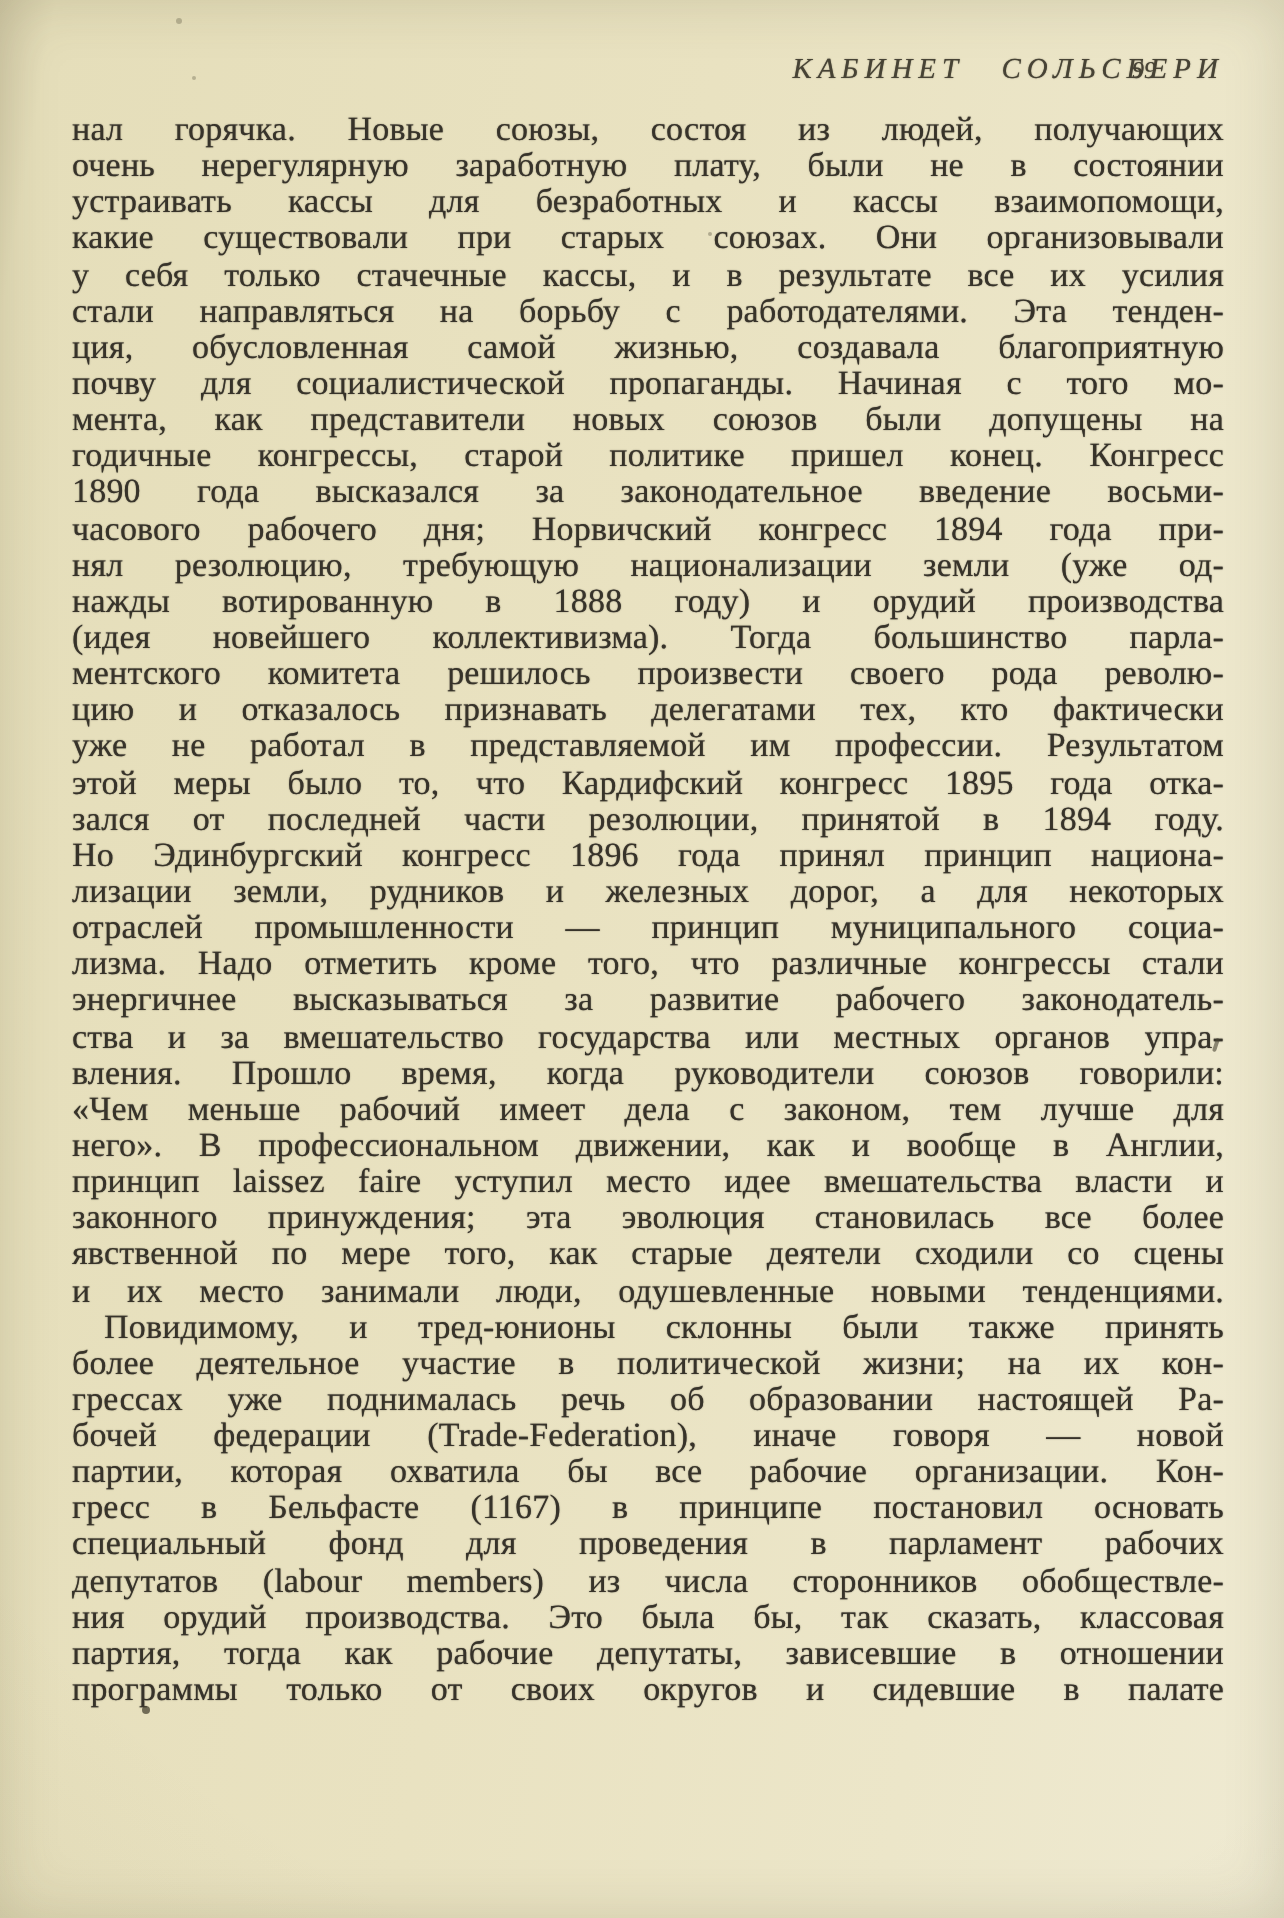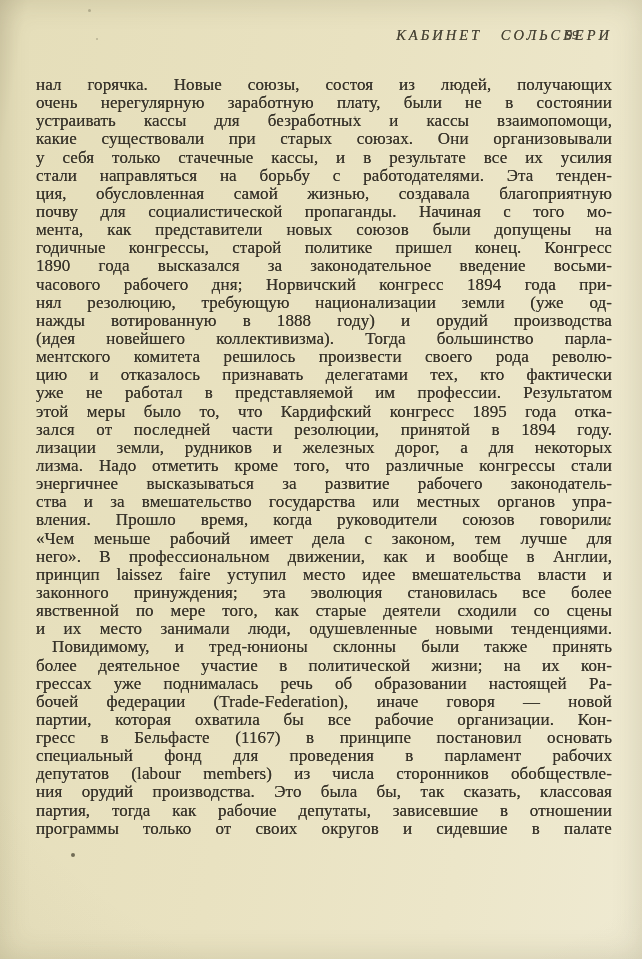--- a/index.html
+++ b/index.html
@@ -40,21 +40,20 @@
     color:#474335;
     text-shadow:0 0 0.6px rgba(71,67,53,0.8);
   }
   .text-block{
     position:absolute;
     top:56px; left:36px;
     width:576px;
     font-size:17px;
     letter-spacing:0.1px;
     text-shadow:0 0 0.6px rgba(55,51,42,0.85);
-    margin-top:20px;
   }
   .line{
     height:18.15px;
     line-height:18.15px;
     text-align:justify;
     text-align-last:justify;
     white-space:normal;
   }
   .line.indent{ text-indent:16px;font-family:Liberation Serif, serif; }
   .it{ }
@@ -94,21 +93,23 @@
       <div class="line"><span>1890 года высказался за законодательное введение восьми-</span></div>
       <div class="line"><span>часового рабочего дня; Норвичский конгресс 1894 года при-</span></div>
       <div class="line"><span>нял резолюцию, требующую национализации земли (уже од-</span></div>
       <div class="line"><span>нажды вотированную в 1888 году) и орудий производства</span></div>
       <div class="line"><span>(идея новейшего коллективизма). Тогда большинство парла-</span></div>
       <div class="line"><span>ментского комитета решилось произвести своего рода револю-</span></div>
       <div class="line"><span>цию и отказалось признавать делегатами тех, кто фактически</span></div>
       <div class="line"><span>уже не работал в представляемой им профессии. Результатом</span></div>
       <div class="line"><span>этой меры было то, что Кардифский конгресс 1895 года отка-</span></div>
       <div class="line"><span>зался от последней части резолюции, принятой в 1894 году.</span></div>
+      <div class="line"><span>Но Эдинбургский конгресс 1896 года принял принцип национа-</span></div>
       <div class="line"><span>лизации земли, </span><span class="it">рудников и железных дорог</span><span>, а для некоторых</span></div>
+      <div class="line"><span>отраслей промышленности — принцип муниципального социа-</span></div>
       <div class="line"><span>лизма. Надо отметить кроме того, что различные конгрессы стали</span></div>
       <div class="line"><span>энергичнее высказываться за развитие рабочего законодатель-</span></div>
       <div class="line"><span>ства и за вмешательство государства или местных органов упра-</span></div>
       <div class="line"><span>вления. Прошло время, когда руководители союзов говорили:</span></div>
       <div class="line"><span>«Чем меньше рабочий имеет дела с законом, тем лучше для</span></div>
       <div class="line"><span>него». В профессиональном движении, как и вообще в Англии,</span></div>
       <div class="line"><span>принцип laissez faire уступил место идее вмешательства власти и</span></div>
       <div class="line"><span>законного принуждения; эта эволюция становилась все более</span></div>
       <div class="line"><span>явственной по мере того, как старые деятели сходили со сцены</span></div>
       <div class="line"><span>и их место занимали люди, одушевленные новыми тенденциями.</span></div>

